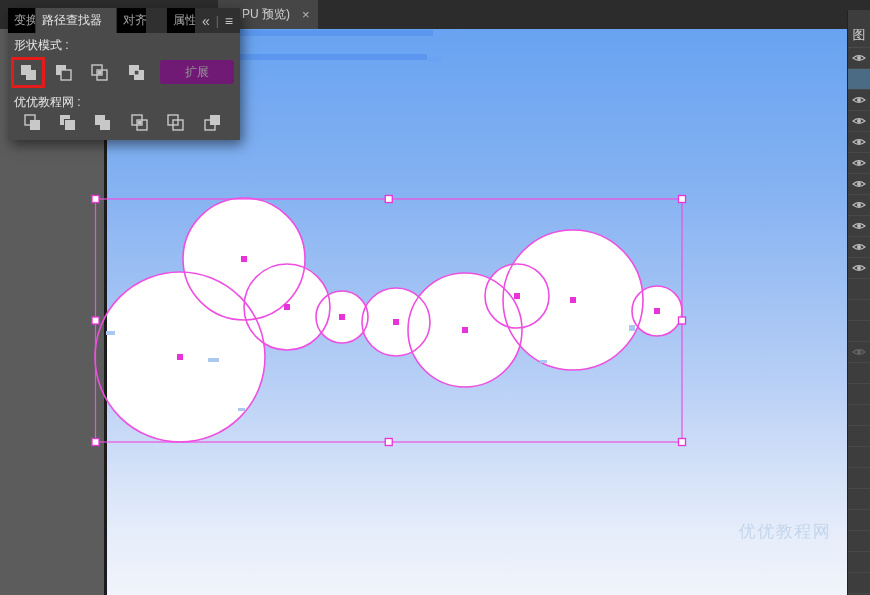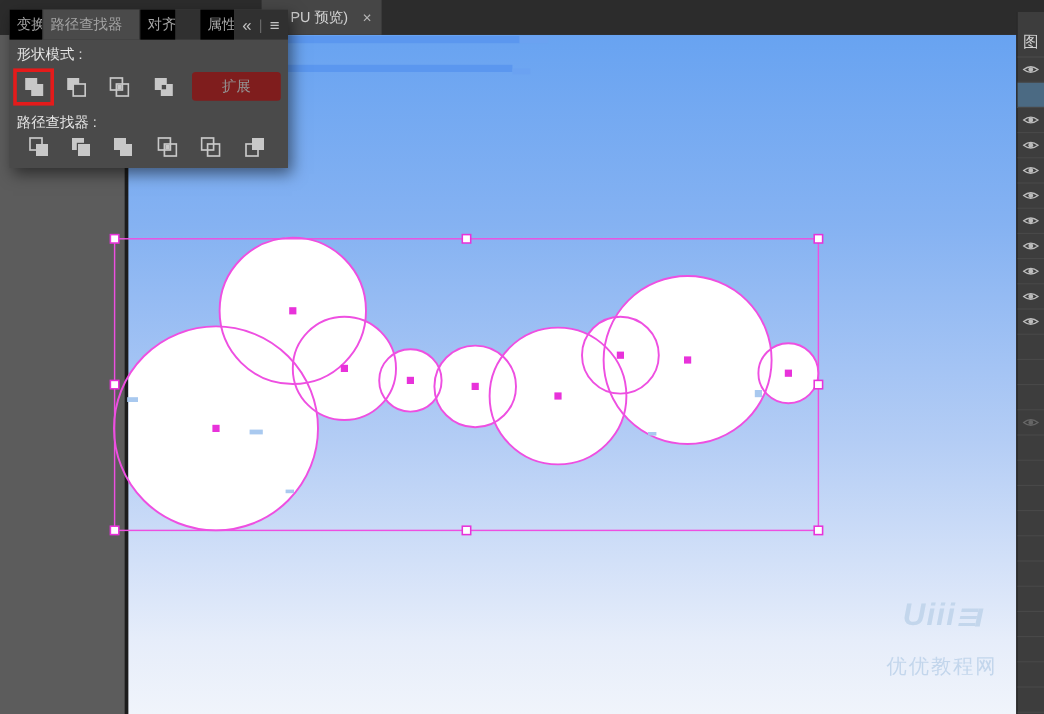--- a/index.html
+++ b/index.html
@@ -29,30 +29,30 @@
 
   
   #overlay-holder svg{position:absolute;left:80px;top:29px;z-index:3;pointer-events:none}
 
   
   #pf{position:absolute;left:8px;top:8px;width:232px;height:132px;background:#4a4a4a;z-index:10;
       box-shadow:3px 5px 12px rgba(0,0,0,.5);font-size:12px}
   .pf-tabs{height:25px;background:#303030;display:flex;align-items:stretch}
   .pf-tab{display:flex;align-items:center;flex:none;overflow:hidden;white-space:nowrap;
           background:#000000;color:#a5a5a5;margin-right:1px;padding-left:6px;box-sizing:border-box}
-  .pf-tab.active{background:#4a4a4a;color:#a3a3a3}
+  .pf-tab.active{background:#4a4a4a;color:#e5e5e5}
   .pf-tabicons{margin-left:auto;display:flex;align-items:center;gap:6px;padding-right:7px;color:#c3c3c3;font-size:14px}
   .pf-tabicons .sep{color:#6a6a6a;font-size:12px}
   .pf-body{position:relative;height:107px}
   .pf-label{position:absolute;left:6px;color:#e5e5e5}
   #pf-label-shape{top:4px}
   #pf-label-pf{top:61px}
   .pf-btn{position:absolute;width:24px;height:24px;display:flex;align-items:center;justify-content:center;cursor:pointer}
   #red-box{position:absolute;left:3px;top:24px;width:34px;height:31px;border:3px solid #e41b1b;box-sizing:border-box;z-index:2}
-  #expand-btn{position:absolute;left:152px;top:27px;width:74px;height:24px;background:#7f1d1d;border-radius:3px;
+  #expand-btn{position:absolute;left:152px;top:27px;width:74px;height:24px;background:#701a75;border-radius:3px;
               color:#949494;display:flex;align-items:center;justify-content:center}
 
   
   #layers{position:absolute;left:847px;top:10px;width:23px;height:585px;background:#3d3d3d;
           border-left:1px solid #232323;box-sizing:border-box;z-index:10}
   .lp-header{height:38px;color:#cfcfcf;font-size:13px;display:flex;align-items:flex-end;justify-content:center;
              padding-bottom:3px;box-sizing:border-box;border-bottom:1px solid #4a4a4a}
   .lp-row{height:21px;border-bottom:1px solid #484848;display:flex;align-items:center;justify-content:center;box-sizing:border-box}
   .lp-row.selected{background:#4b6a83}
   .lp-row.dim svg{opacity:.32}
@@ -66,24 +66,20 @@
     <div id="doc-tab">
       <span>PU 预览)</span>
       <span class="close">×</span>
     </div>
   </div>
 
   <div id="pasteboard"></div>
   <div id="canvas-edge"></div>
   <div id="canvas">
     <div id="watermark">
-      <div class="wm-logo">
-        <span>Uiii</span>
-        <span class="wm-mark"></span>
-      </div>
       <div class="wm-site">优优教程网</div>
     </div>
   </div>
 
   <div id="overlay-holder">
       <svg width="767" height="566" viewBox="0 0 767 566">
         <defs>
           <clipPath id="cclip">
             <rect x="27" y="0" width="740" height="566"></rect>
           </clipPath>
@@ -176,21 +172,21 @@
           </div>
           <div class="pf-btn" style="left: 116.5px; top: 27px;">
             <svg width="17" height="17" viewBox="0 0 17 17">
               <rect x="1" y="1" width="10" height="10" fill="#c8c8c8"></rect>
               <rect x="6" y="6" width="10" height="10" fill="#c8c8c8"></rect>
               <rect x="6.8" y="6.8" width="3.6" height="3.6" fill="#4a4a4a"></rect>
             </svg>
           </div>
         </div>
       <div id="expand-btn">扩展</div>
-      <div class="pf-label" id="pf-label-pf">路径查找器 :</div>
+      <div class="pf-label" id="pf-label-pf">优优教程网 :</div>
       <div id="pf-btns">
           <div class="pf-btn" style="left: 12px; top: 77px;">
             <svg width="17" height="17" viewBox="0 0 17 17">
               <rect x="1" y="1" width="10" height="10" fill="none" stroke="#c8c8c8" stroke-width="1.4"></rect>
               <rect x="6" y="6" width="10" height="10" fill="#c8c8c8"></rect>
             </svg>
           </div>
           <div class="pf-btn" style="left: 47px; top: 77px;">
             <svg width="17" height="17" viewBox="0 0 17 17">
               <rect x="1" y="1" width="10" height="10" fill="#c8c8c8"></rect>

